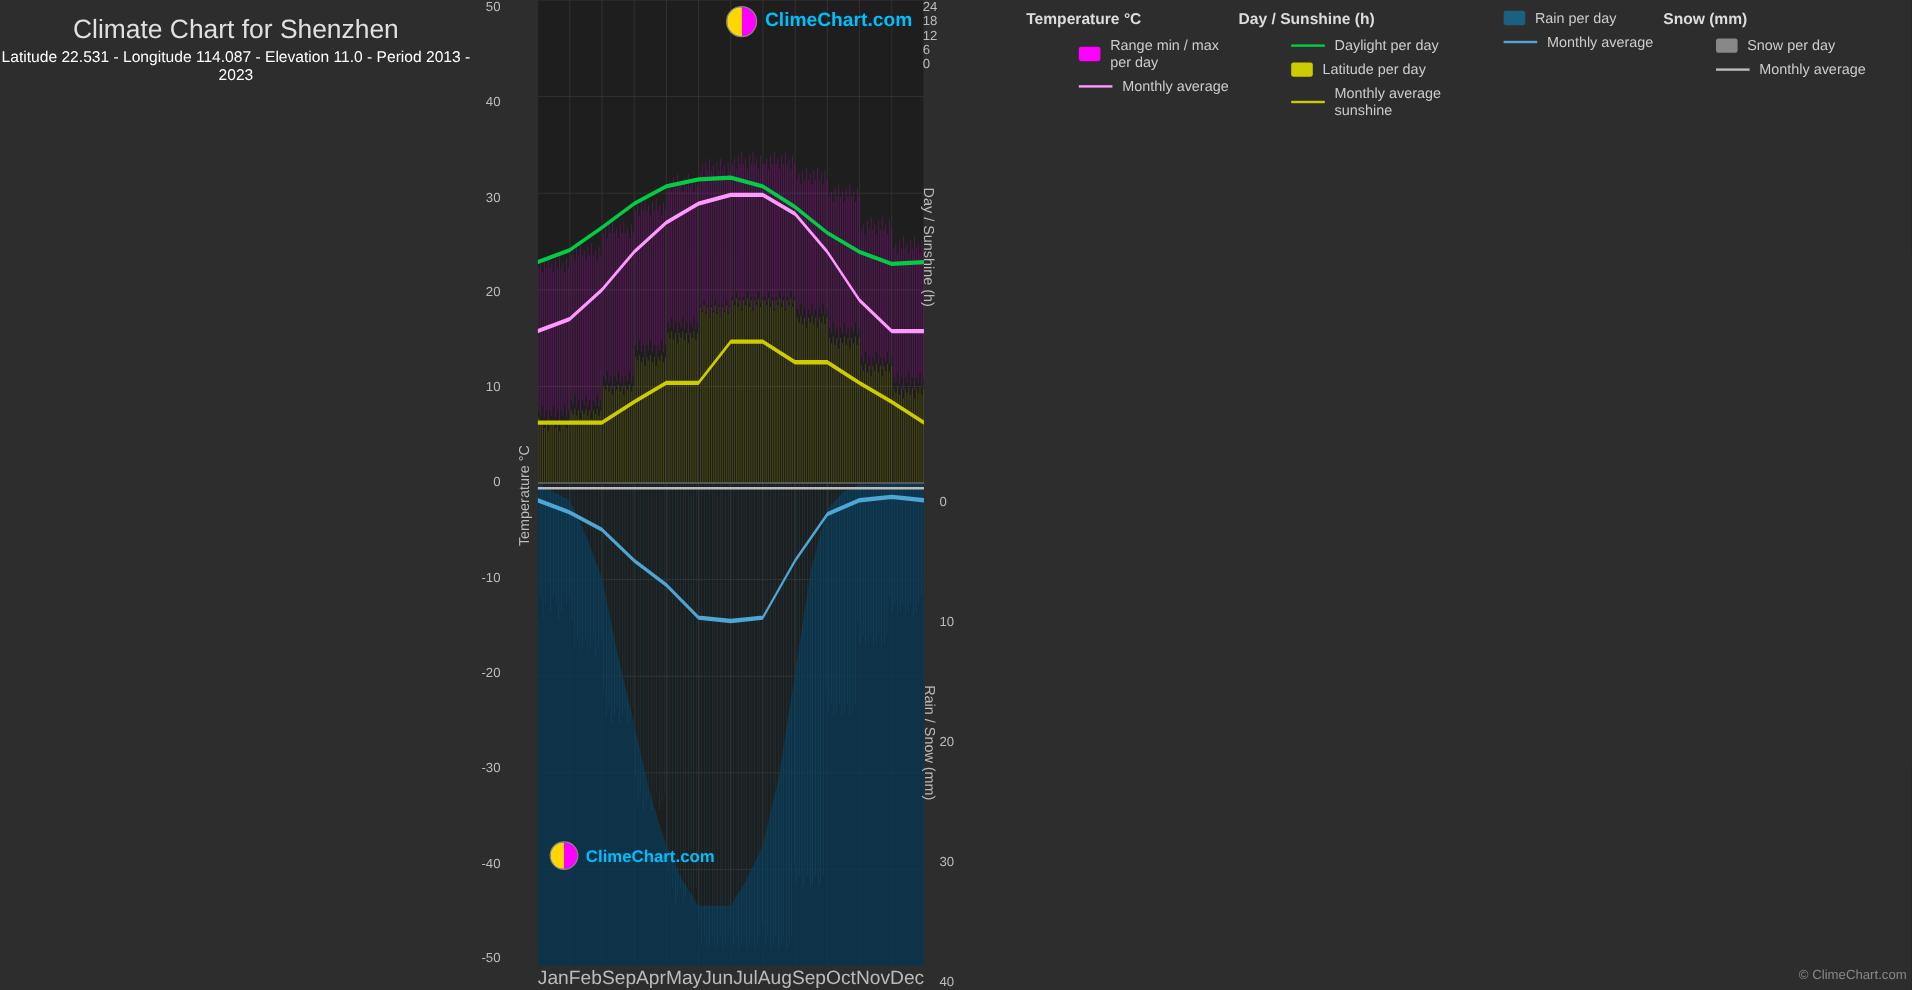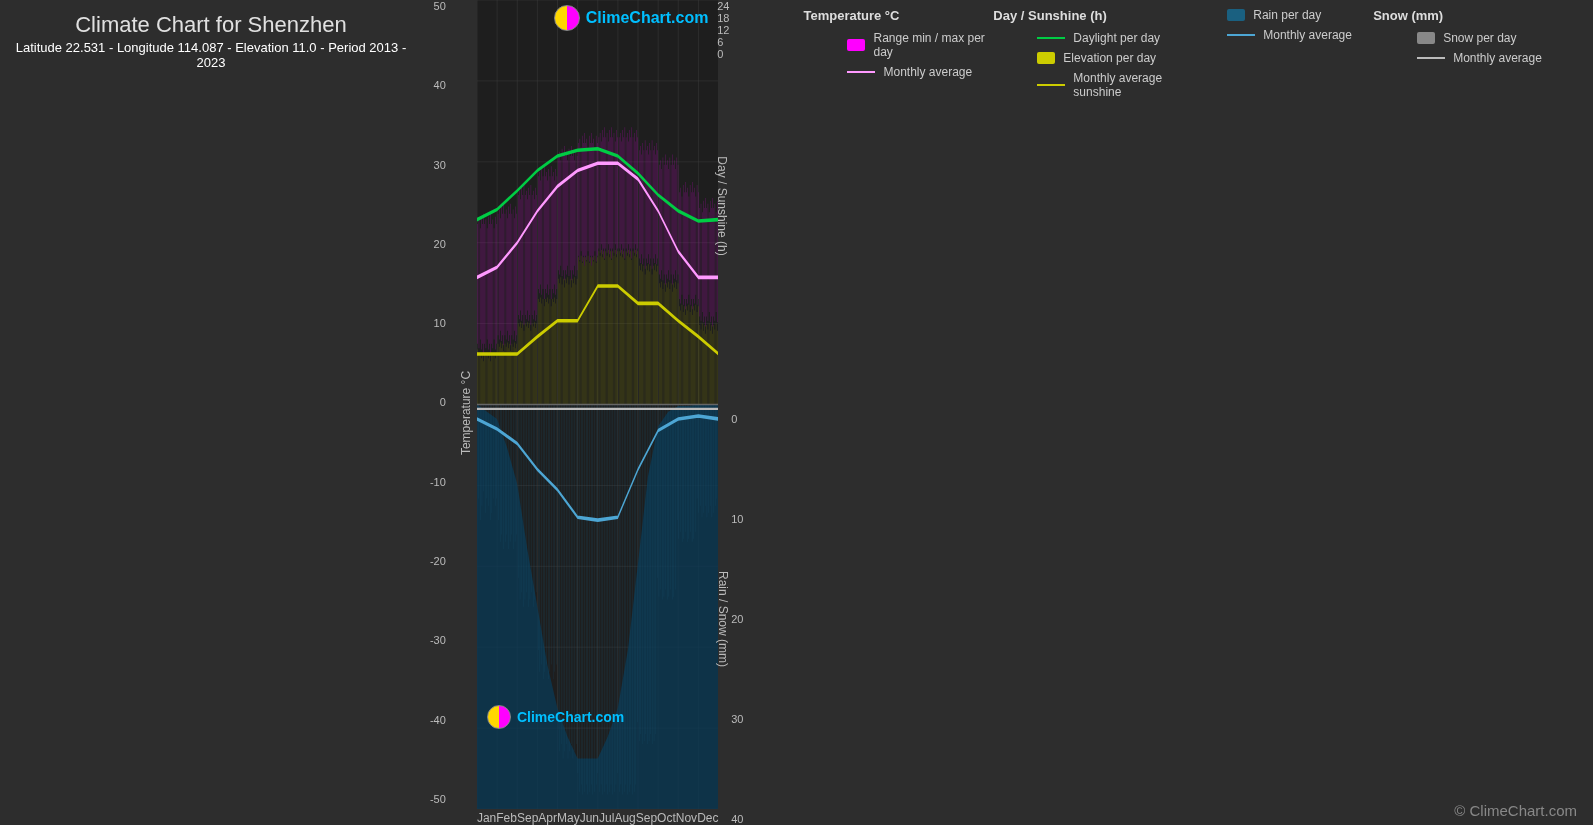--- a/index.html
+++ b/index.html
@@ -32,21 +32,21 @@
       color: #ffffff;
       font-size: 13px;
       margin-top: 2px;
     }
     .axis-label {
       color: #bbb;
       font-size: 11px;
     }
     .x-label {
       color: #bbb;
-      font-size: 12px;
+      font-size: 16px;
       text-align: left;
       flex: 1;
     }
     .legend-area {
       display: flex;
       flex-direction: row;
       padding: 8px 30px 4px 30px;
       gap: 0;
       flex-wrap: nowrap;
     }
@@ -847,21 +847,21 @@
     </div>
 
     <div class="legend-col">
       <div class="legend-col-title">Day / Sunshine (h)</div>
       <div class="legend-item">
         <div class="legend-line" style="background:#00cc44; height:2px;"></div>
         <span>Daylight per day</span>
       </div>
       <div class="legend-item">
         <div class="legend-swatch" style="background:#cccc00;"></div>
-        <span>Elevation per day</span>
+        <span>Latitude per day</span>
       </div>
       <div class="legend-item">
         <div class="legend-line" style="background:#cccc00; height:2px;"></div>
         <span>Monthly average sunshine</span>
       </div>
     </div>
 
     <div class="legend-col">
       <div class="legend-item">
         <div class="legend-swatch" style="background:#1a6080;"></div>
@@ -879,15 +879,15 @@
         <div class="legend-swatch" style="background:#888888;"></div>
         <span>Snow per day</span>
       </div>
       <div class="legend-item">
         <div class="legend-line" style="background:#bbbbbb; height:2px;"></div>
         <span>Monthly average</span>
       </div>
     </div>
   </div>
 
-  <div style="position:absolute; bottom:6px; right:16px; color:#888; font-size:15px;">© ClimeChart.com</div>
+  <div style="position:absolute; bottom:6px; right:4px; color:#888; font-size:11px;">© ClimeChart.com</div>
 
 </div>
 
 </body></html>

